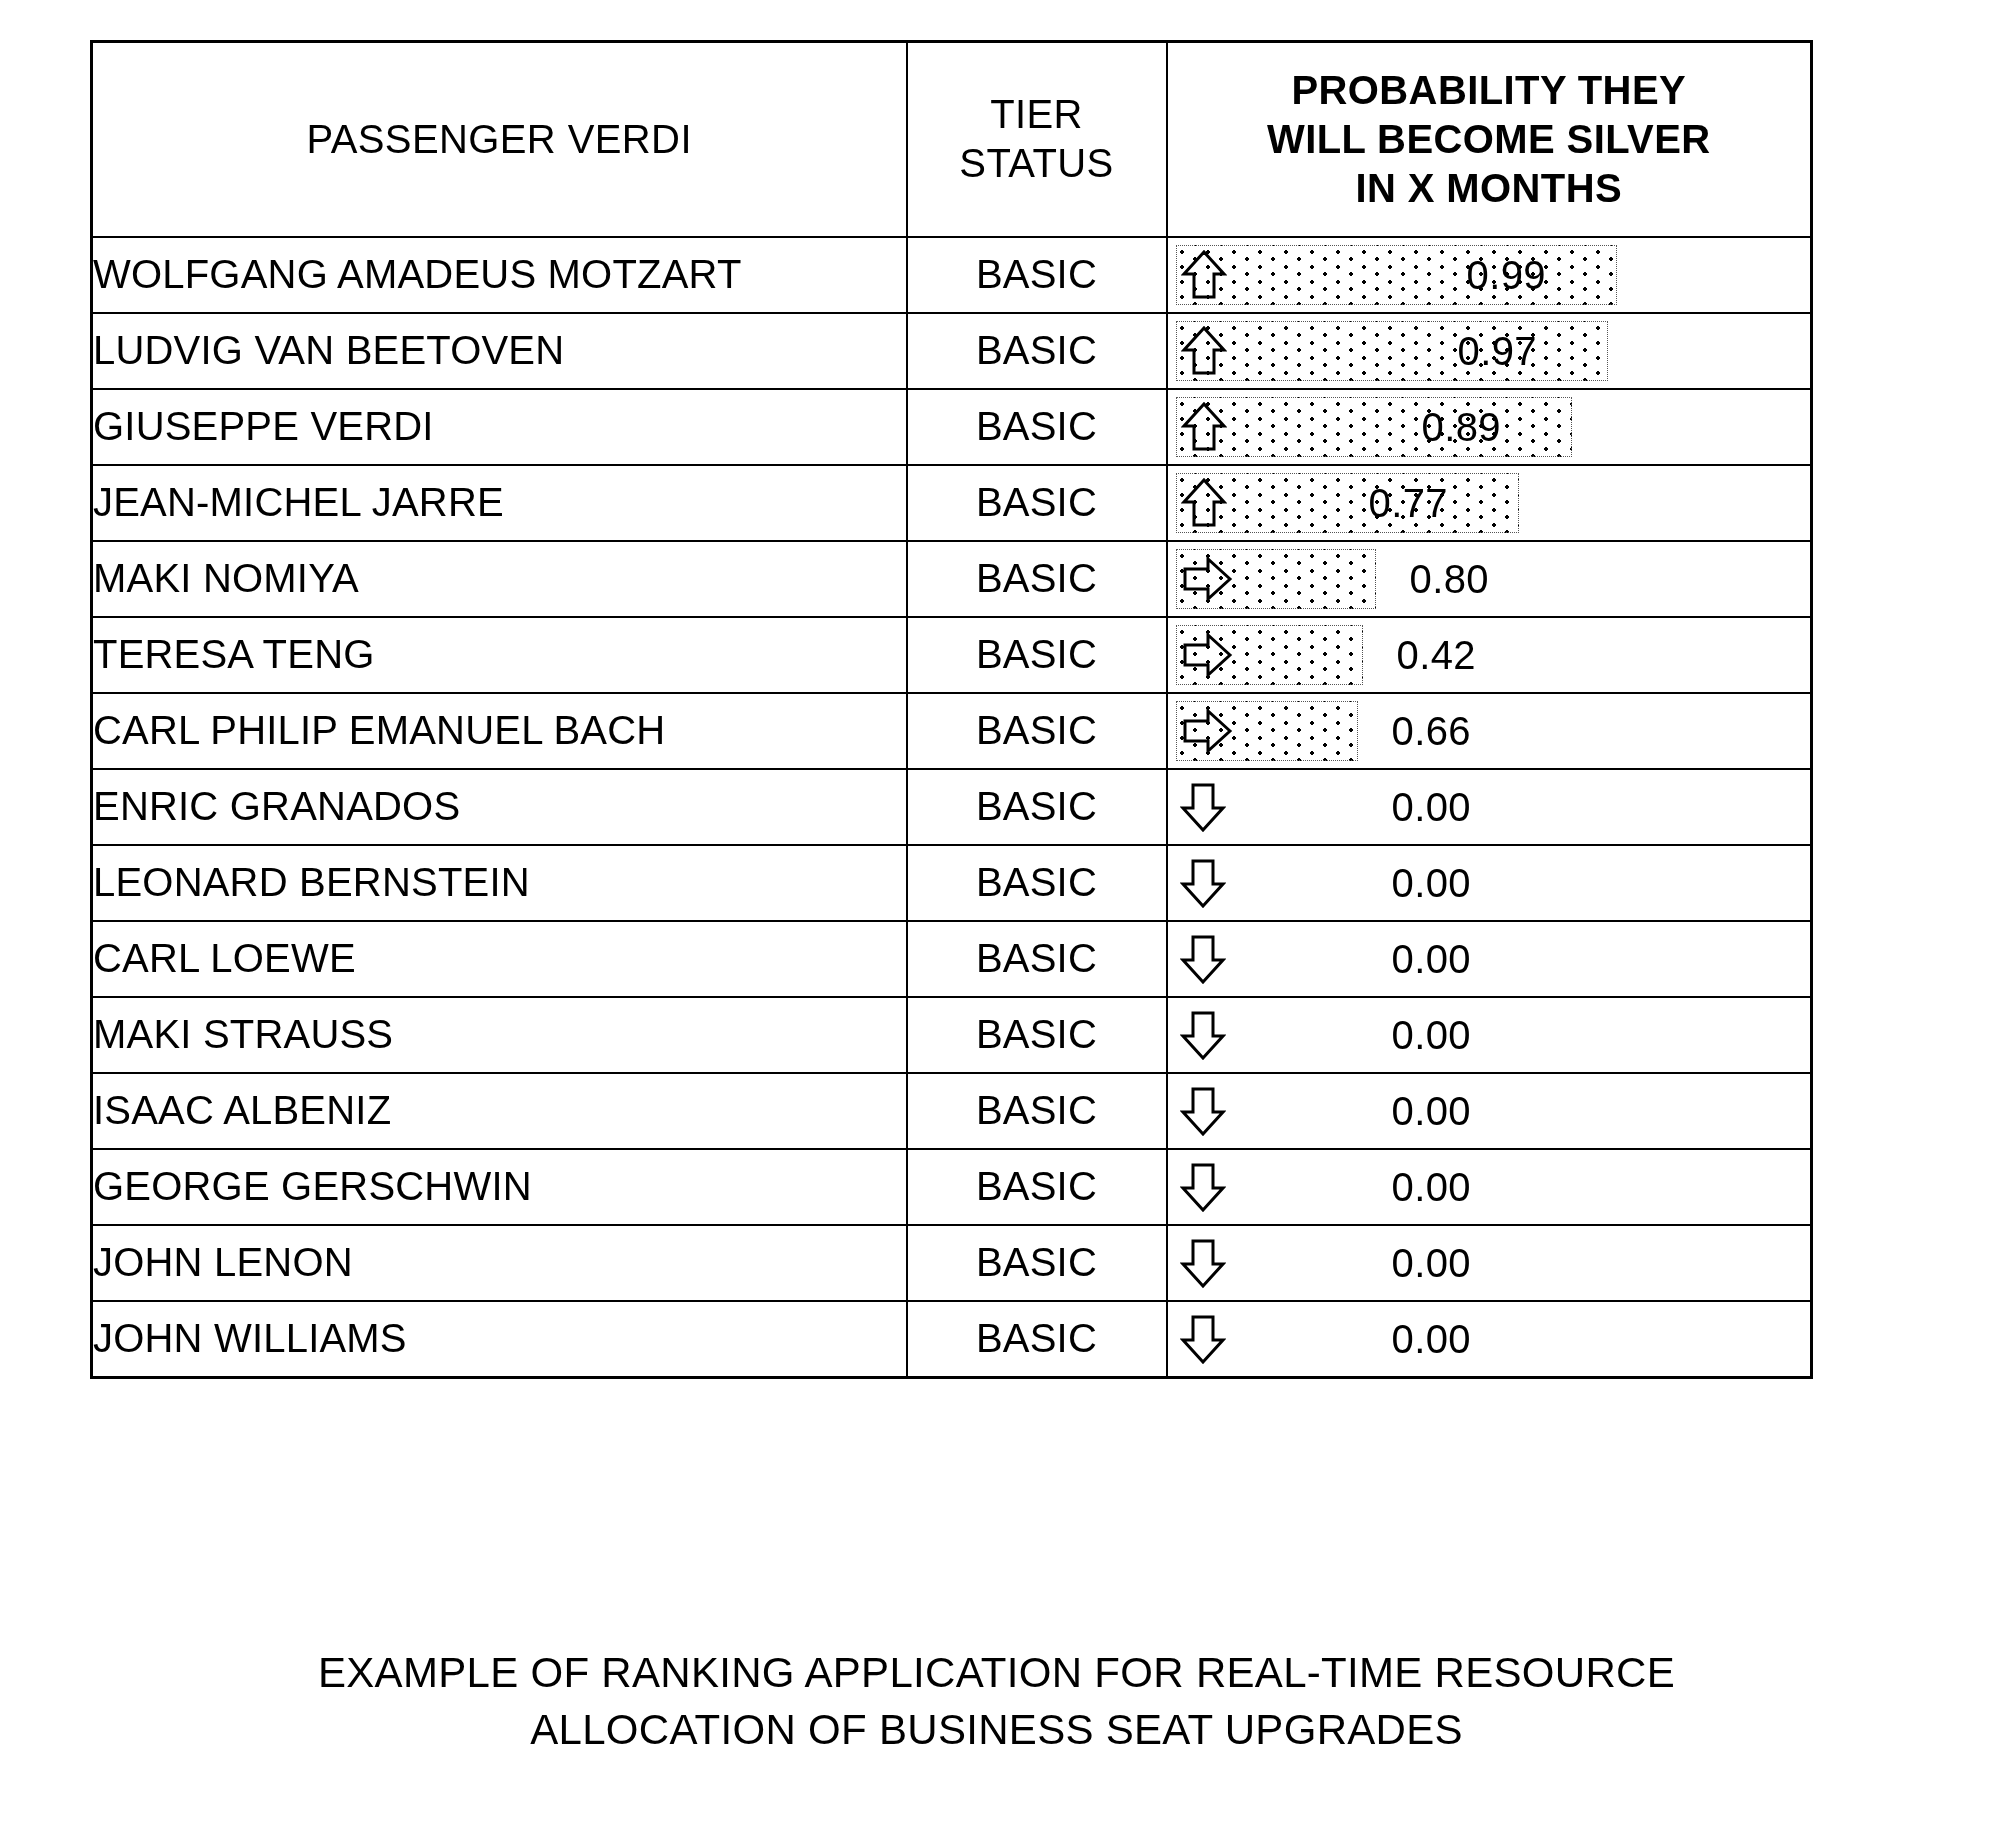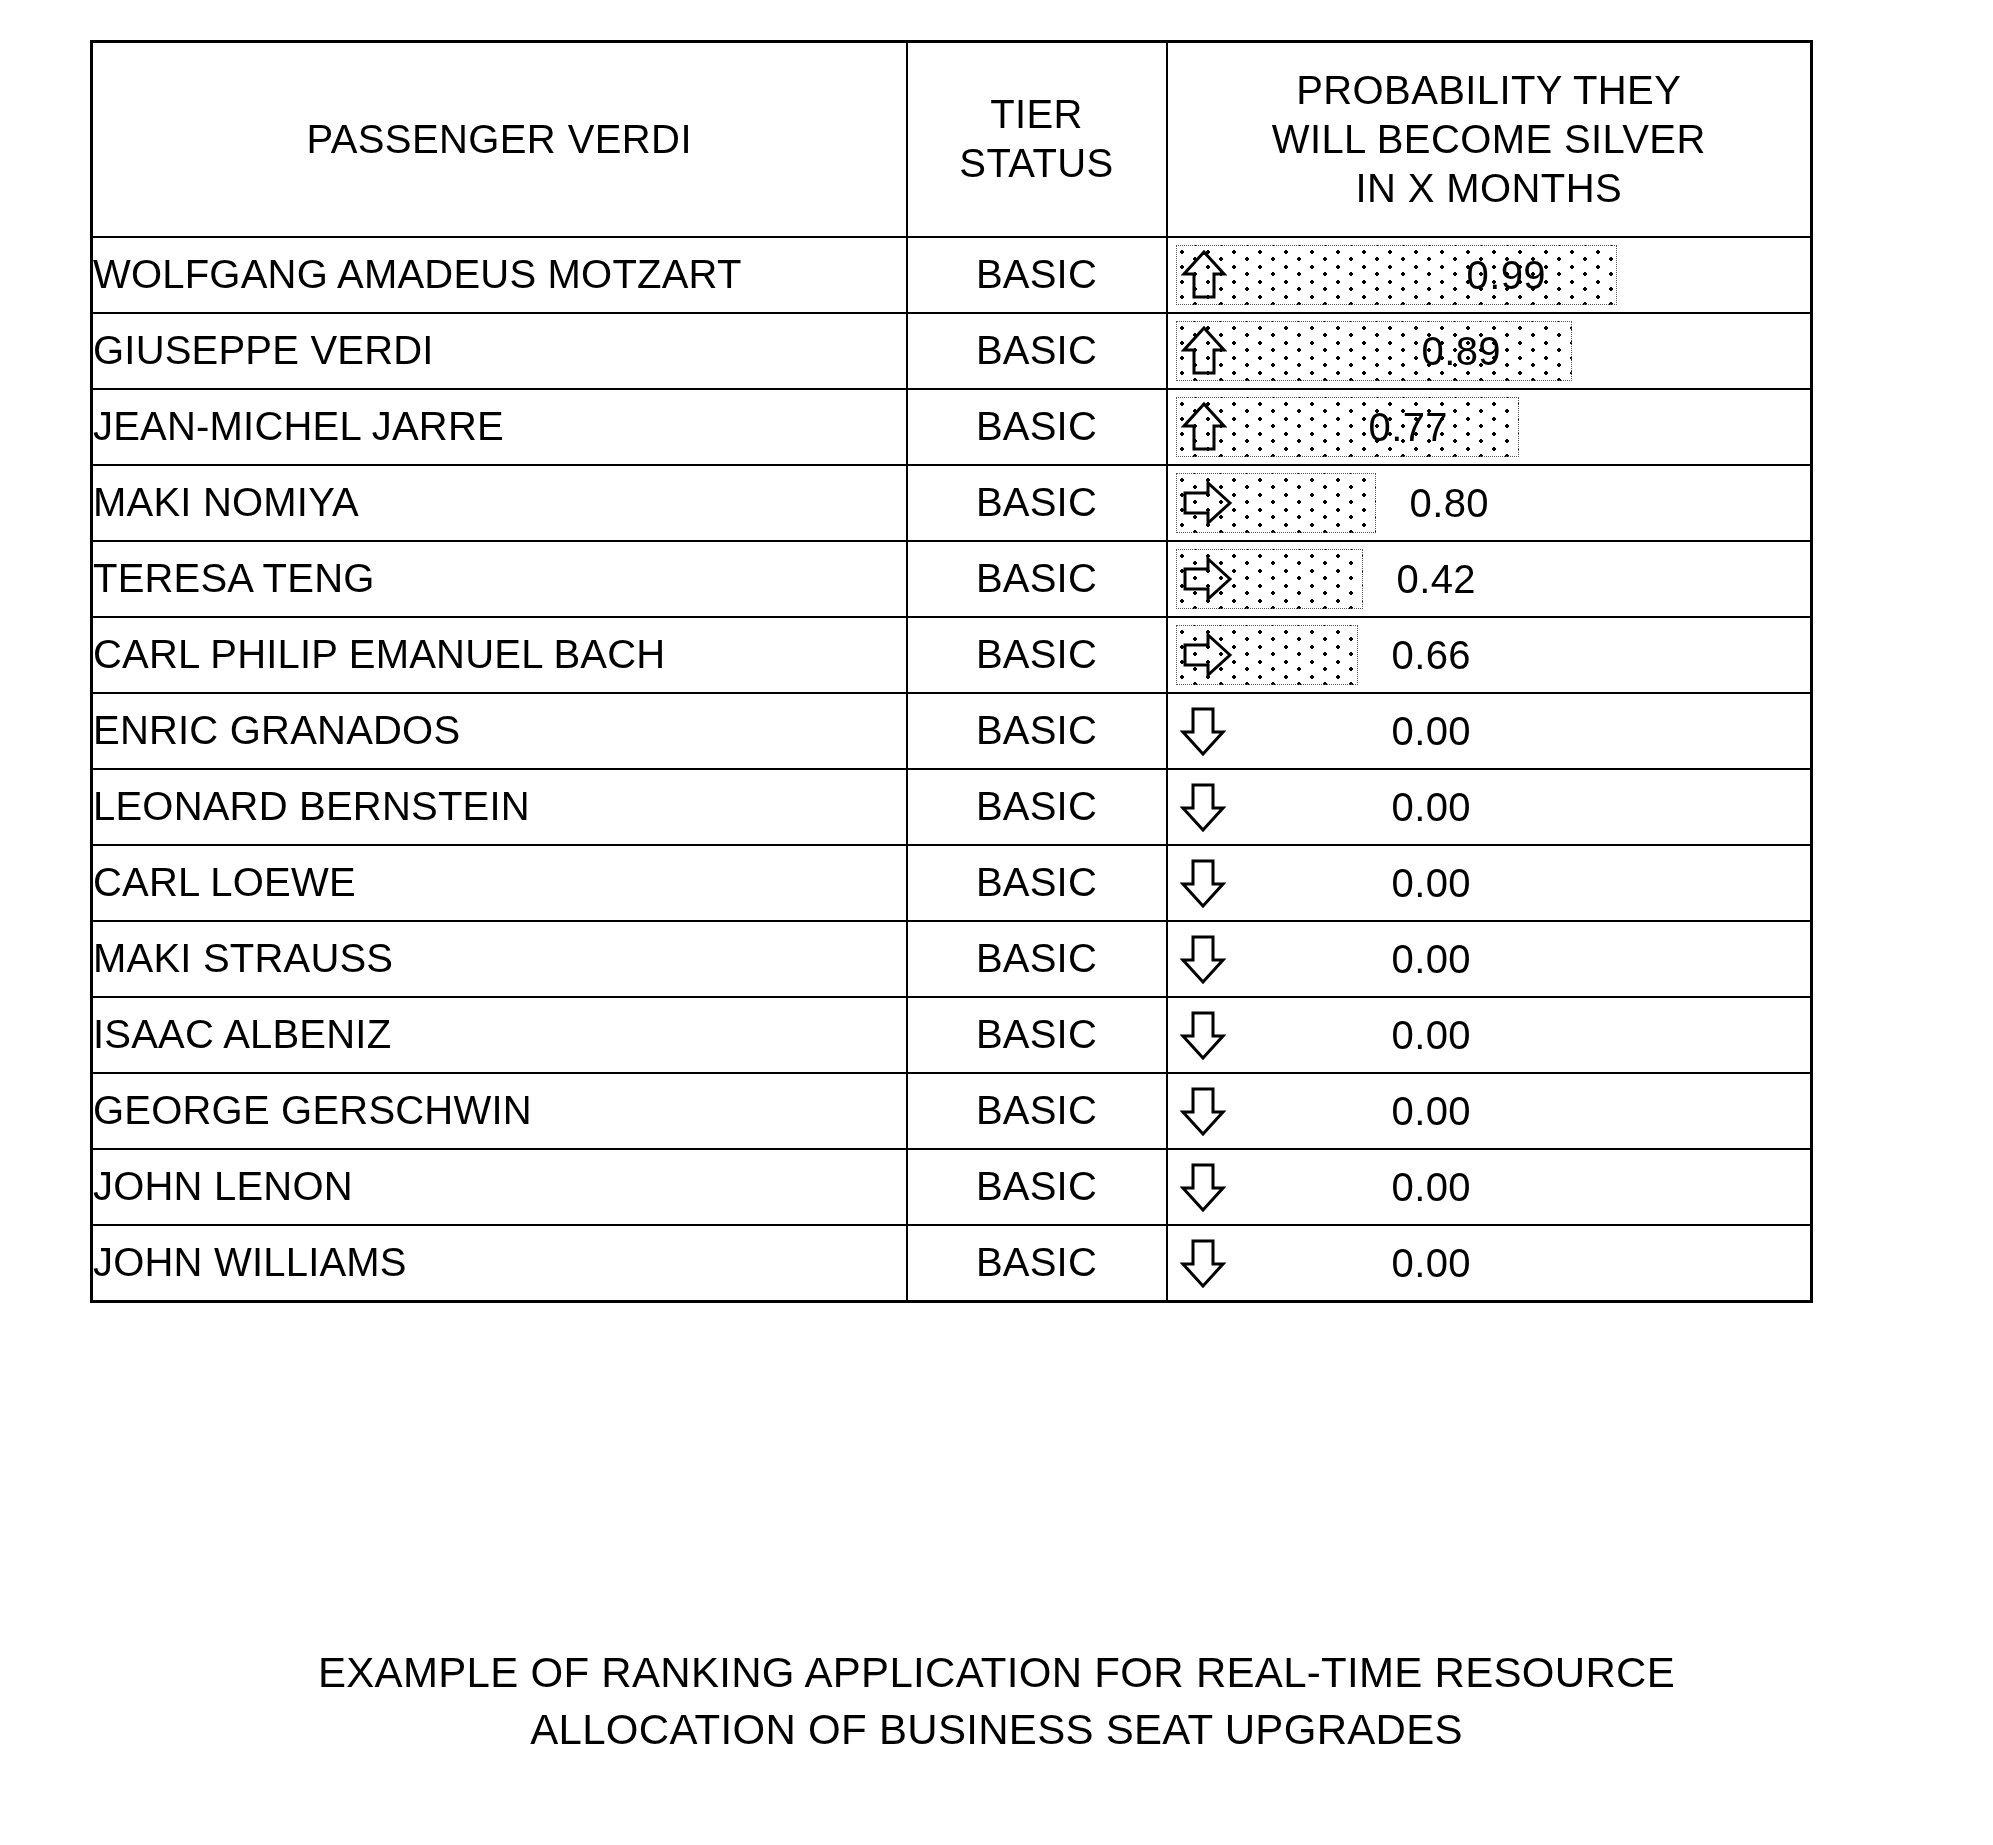--- a/index.html
+++ b/index.html
@@ -54,21 +54,21 @@
     font-weight: normal;
     font-size: 40px;
     line-height: 1.22;
     letter-spacing: 0.4px;
     padding: 14px 10px;
     height: 195px;
     box-sizing: border-box;
   }
   th.th-name { text-align: center; }
   th.th-tier { text-align: center; }
-  th.th-prob { text-align: center; }
+  th.th-prob { text-align: center; font-weight: bold; }
 
   
   tbody tr { height: 74px; }
 
   td.cell-name {
     font-size: 40px;
     text-align: left;
     padding-left: 22px;
     letter-spacing: 0.2px;
     white-space: nowrap;
@@ -200,20 +200,36 @@
                     <svg viewBox="0 0 46 52" aria-hidden="true">
                       <path d="M23 3 L43 25 L33 25 L33 48 L13 48 L13 25 L3 25 Z" fill="none" stroke="#000" stroke-width="3" stroke-linejoin="miter"></path>
                     </svg>
                   </span>
                 </div>
                 <span class="val-inside" style="left: 299px;">0.99</span>
               </div>
             </td>
           </tr>
           <tr>
+            <td class="cell-name">LUDVIG VAN BEETOVEN</td>
+            <td class="cell-tier">BASIC</td>
+            <td class="cell-prob">
+              <div class="prob-inner">
+                <div class="prob-bar" style="width: 432px;">
+                  <span class="arrow">
+                    <svg viewBox="0 0 46 52" aria-hidden="true">
+                      <path d="M23 3 L43 25 L33 25 L33 48 L13 48 L13 25 L3 25 Z" fill="none" stroke="#000" stroke-width="3" stroke-linejoin="miter"></path>
+                    </svg>
+                  </span>
+                </div>
+                <span class="val-inside" style="left: 290px;">0.97</span>
+              </div>
+            </td>
+          </tr>
+          <tr>
             <td class="cell-name">GIUSEPPE VERDI</td>
             <td class="cell-tier">BASIC</td>
             <td class="cell-prob">
               <div class="prob-inner">
                 <div class="prob-bar" style="width: 396px;">
                   <span class="arrow">
                     <svg viewBox="0 0 46 52" aria-hidden="true">
                       <path d="M23 3 L43 25 L33 25 L33 48 L13 48 L13 25 L3 25 Z" fill="none" stroke="#000" stroke-width="3" stroke-linejoin="miter"></path>
                     </svg>
                   </span>

